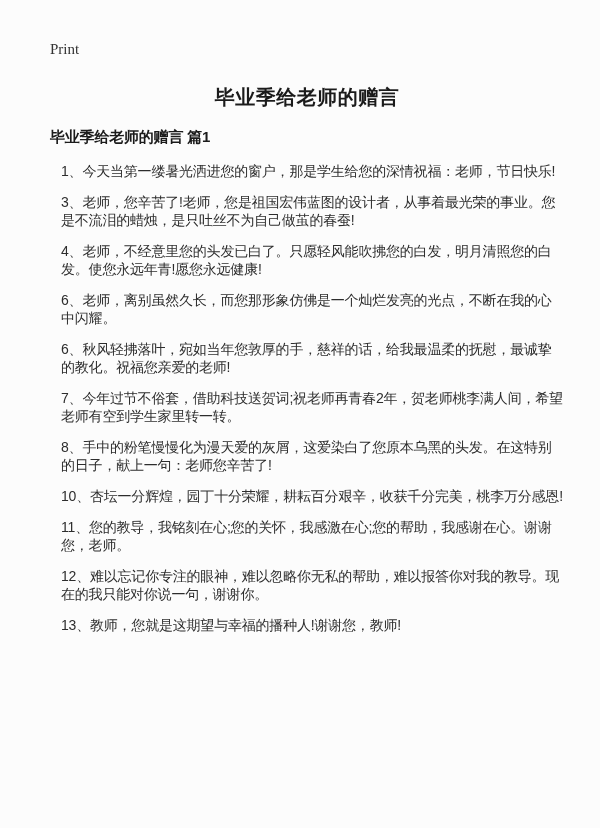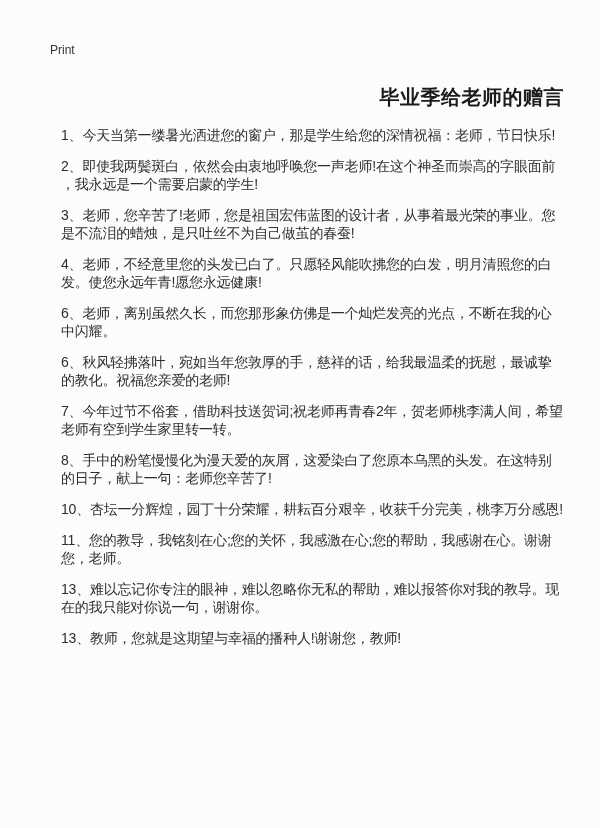--- a/index.html
+++ b/index.html
@@ -13,29 +13,29 @@
     height: 828px;
     box-sizing: border-box;
     background: #fcfcfc;
     padding: 40px 36px 0 50px;
     font-family: "Liberation Sans", sans-serif;
     color: #2d2d2d;
     overflow: hidden;
   }
   .print-link {
     display: inline-block;
-    font-family: Liberation Sans, sans-serif;
-    font-size: 12px;
+    font-family: Liberation Serif, serif;
+    font-size: 15px;
     color: #333333;
     text-decoration: none;
     cursor: pointer;
   }
   .doc-title {
     margin: 26px 0 0 0;
-    text-align: right;
+    text-align: center;
     font-size: 20px;
     font-weight: bold;
     color: #1b1b1b;
     letter-spacing: 0.5px;
   }
   .doc-subtitle {
     margin-top: 22px;
     font-size: 14px;
     letter-spacing: -0.2px;
     color: #2d2d2d;
@@ -62,28 +62,28 @@
 </style>
 </head>
 <body>
 
 <div class="page">
   <a class="print-link">Print</a>
 
   <h1 class="doc-title">毕业季给老师的赠言</h1>
 
 
+  <h2 class="section-heading">毕业季给老师的赠言 篇1</h2>
 
   <div class="paragraph-list" id="paragraph-list">
       <p>1、今天当第一缕暑光洒进您的窗户，那是学生给您的深情祝福：老师，节日快乐!</p>
-      <p>2、即使我两鬓斑白，依然会由衷地呼唤您一声老师!在这个神圣而崇高的字眼面前，我永远是一个需要启蒙的学生!</p>
       <p>3、老师，您辛苦了!老师，您是祖国宏伟蓝图的设计者，从事着最光荣的事业。您是不流泪的蜡烛，是只吐丝不为自己做茧的春蚕!</p>
       <p>4、老师，不经意里您的头发已白了。只愿轻风能吹拂您的白发，明月清照您的白发。使您永远年青!愿您永远健康!</p>
       <p>6、老师，离别虽然久长，而您那形象仿佛是一个灿烂发亮的光点，不断在我的心中闪耀。</p>
       <p>6、秋风轻拂落叶，宛如当年您敦厚的手，慈祥的话，给我最温柔的抚慰，最诚挚的教化。祝福您亲爱的老师!</p>
       <p>7、今年过节不俗套，借助科技送贺词;祝老师再青春2年，贺老师桃李满人间，希望老师有空到学生家里转一转。</p>
       <p>8、手中的粉笔慢慢化为漫天爱的灰屑，这爱染白了您原本乌黑的头发。在这特别的日子，献上一句：老师您辛苦了!</p>
       <p>10、杏坛一分辉煌，园丁十分荣耀，耕耘百分艰辛，收获千分完美，桃李万分感恩!</p>
       <p>11、您的教导，我铭刻在心;您的关怀，我感激在心;您的帮助，我感谢在心。谢谢您，老师。</p>
-      <p>13、难以忘记你专注的眼神，难以忽略你无私的帮助，难以报答你对我的教导。现在的我只能对你说一句，谢谢你。</p>
+      <p>12、难以忘记你专注的眼神，难以忽略你无私的帮助，难以报答你对我的教导。现在的我只能对你说一句，谢谢你。</p>
       <p>13、教师，您就是这期望与幸福的播种人!谢谢您，教师!</p>
     </div>
 </div>
 
 </body></html>

